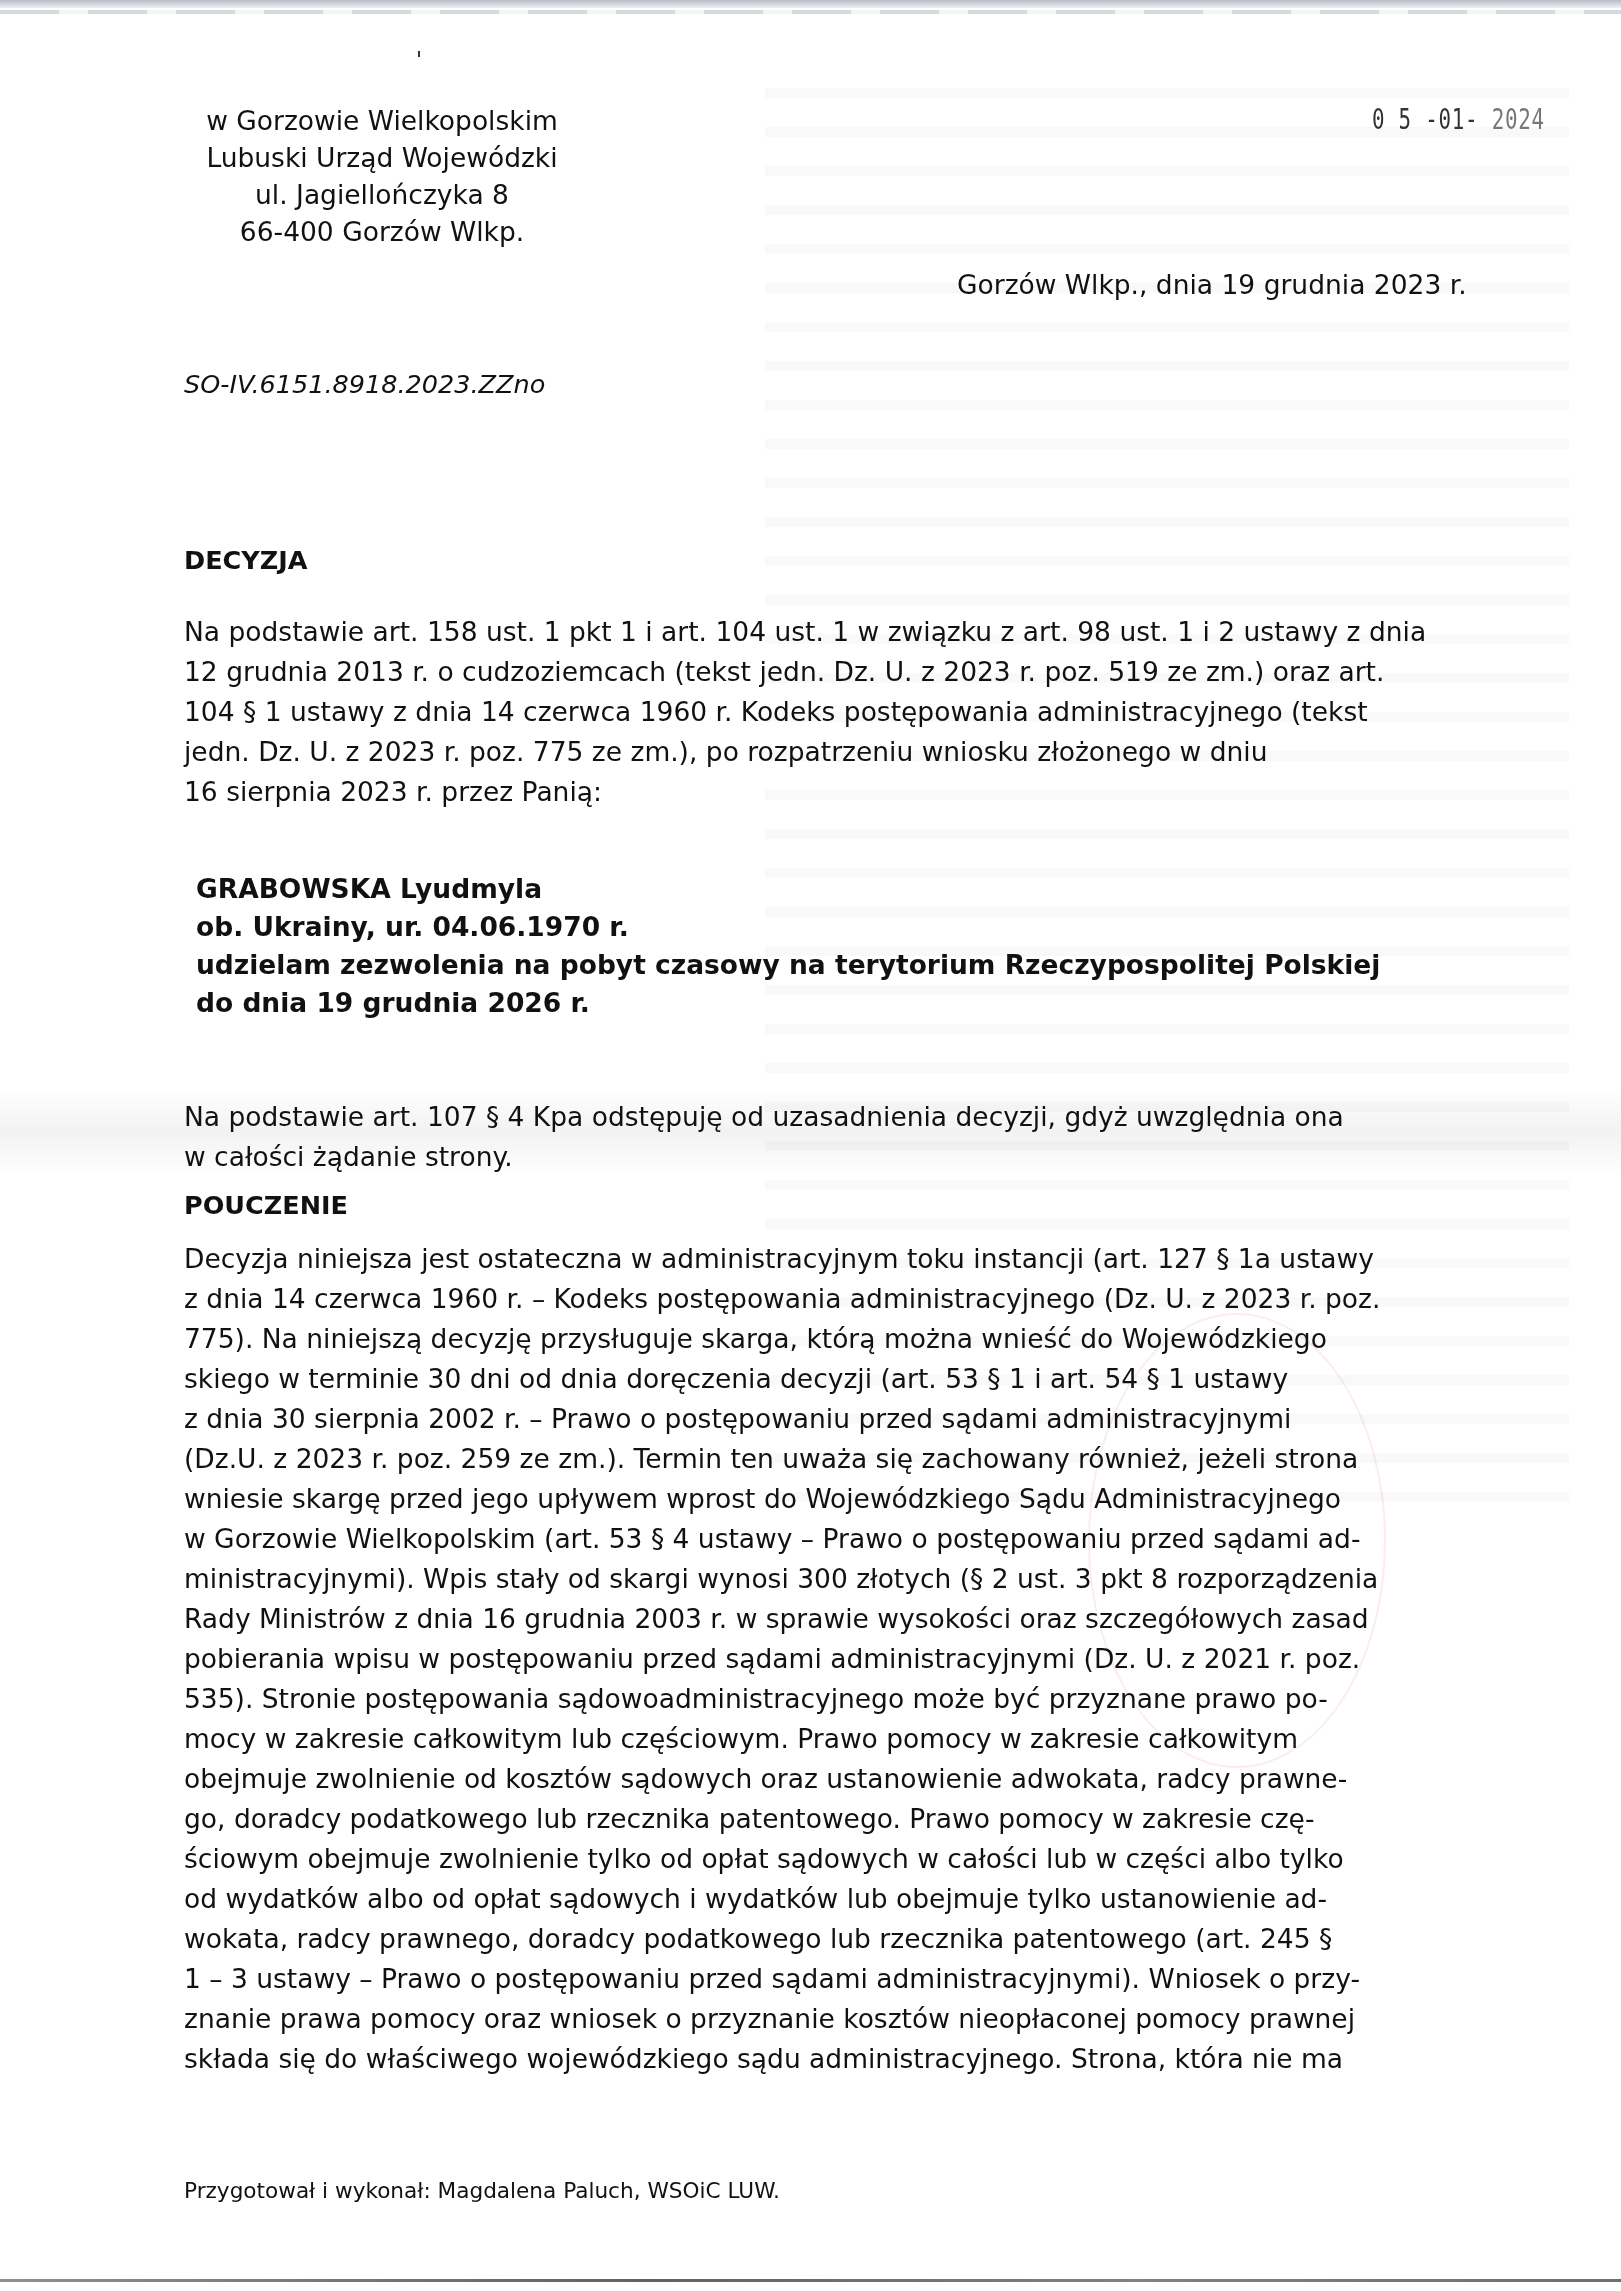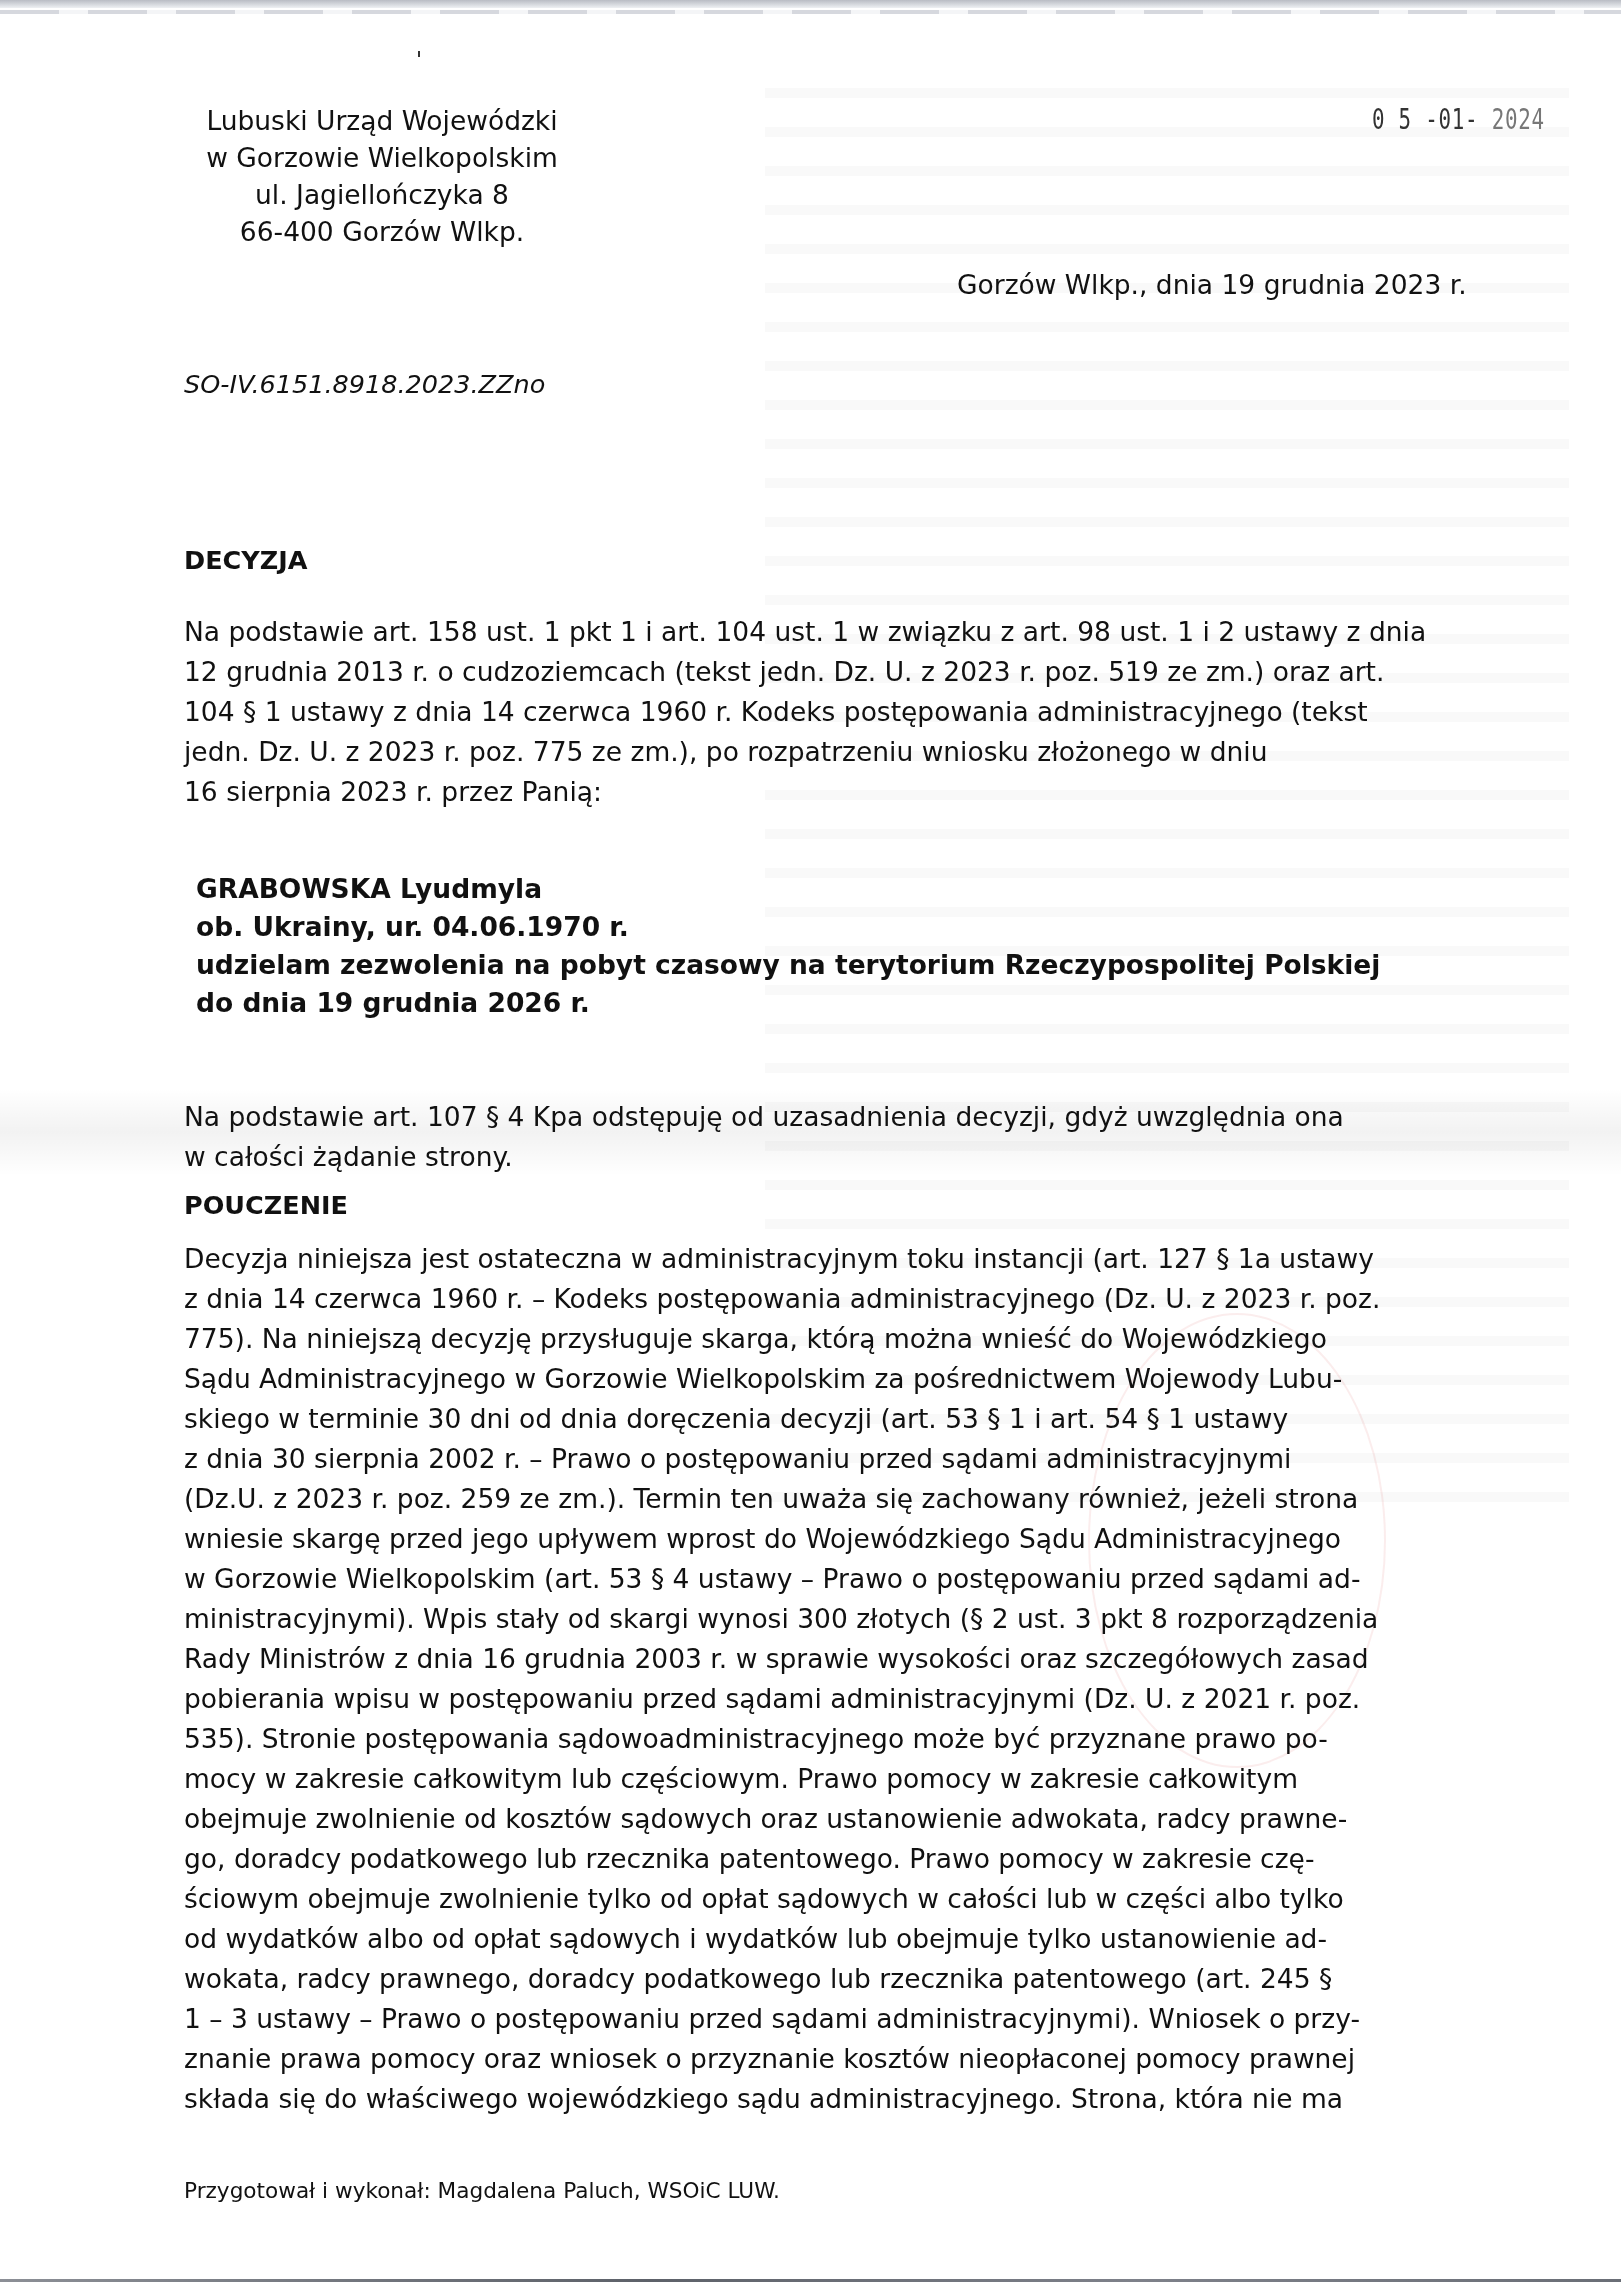--- a/index.html
+++ b/index.html
@@ -76,22 +76,22 @@
 <body>
 
 <div class="scan-top"></div>
 <div class="scan-top2"></div>
 <div class="ghost"></div>
 <div class="fold"></div>
 <div class="stamp-ghost"></div>
 <div class="specks" style="left:418px;top:51px;"></div>
 
 <div class="sender">
+  <div>w Gorzowie Wielkopolskim</div>
   <div>Lubuski Urząd Wojewódzki</div>
-  <div>w Gorzowie Wielkopolskim</div>
   <div>ul. Jagiellończyka 8</div>
   <div>66-400 Gorzów Wlkp.</div>
 </div>
 
 <div class="stamp-date">
   <span>0 5</span>
   <span>-01-</span>
   <span class="yr">2024</span>
 </div>
 
@@ -120,21 +120,20 @@
   <span class="ln">Na podstawie art. 107 § 4 Kpa odstępuję od uzasadnienia decyzji, gdyż uwzględnia ona</span>
   <span class="ln">w całości żądanie strony.</span>
 </div>
 
 <div class="heading" style="top:1190px;">POUCZENIE</div>
 
 <div class="para" style="top:1239px;">
   <span class="ln">Decyzja niniejsza jest ostateczna w administracyjnym toku instancji (art. 127 § 1a ustawy</span>
   <span class="ln">z dnia 14 czerwca 1960 r. – Kodeks postępowania administracyjnego (Dz. U. z 2023 r. poz.</span>
   <span class="ln">775). Na niniejszą decyzję przysługuje skarga, którą można wnieść do Wojewódzkiego</span>
-  <span class="ln">Sądu Administracyjnego w Gorzowie Wielkopolskim za pośrednictwem Wojewody Lubu-</span>
   <span class="ln">skiego w terminie 30 dni od dnia doręczenia decyzji (art. 53 § 1 i art. 54 § 1 ustawy</span>
   <span class="ln">z dnia 30 sierpnia 2002 r. – Prawo o postępowaniu przed sądami administracyjnymi</span>
   <span class="ln">(Dz.U. z 2023 r. poz. 259 ze zm.). Termin ten uważa się zachowany również, jeżeli strona</span>
   <span class="ln">wniesie skargę przed jego upływem wprost do Wojewódzkiego Sądu Administracyjnego</span>
   <span class="ln">w Gorzowie Wielkopolskim (art. 53 § 4 ustawy – Prawo o postępowaniu przed sądami ad-</span>
   <span class="ln">ministracyjnymi). Wpis stały od skargi wynosi 300 złotych (§ 2 ust. 3 pkt 8 rozporządzenia</span>
   <span class="ln">Rady Ministrów z dnia 16 grudnia 2003 r. w sprawie wysokości oraz szczegółowych zasad</span>
   <span class="ln">pobierania wpisu w postępowaniu przed sądami administracyjnymi (Dz. U. z 2021 r. poz.</span>
   <span class="ln">535). Stronie postępowania sądowoadministracyjnego może być przyznane prawo po-</span>
   <span class="ln">mocy w zakresie całkowitym lub częściowym. Prawo pomocy w zakresie całkowitym</span>

